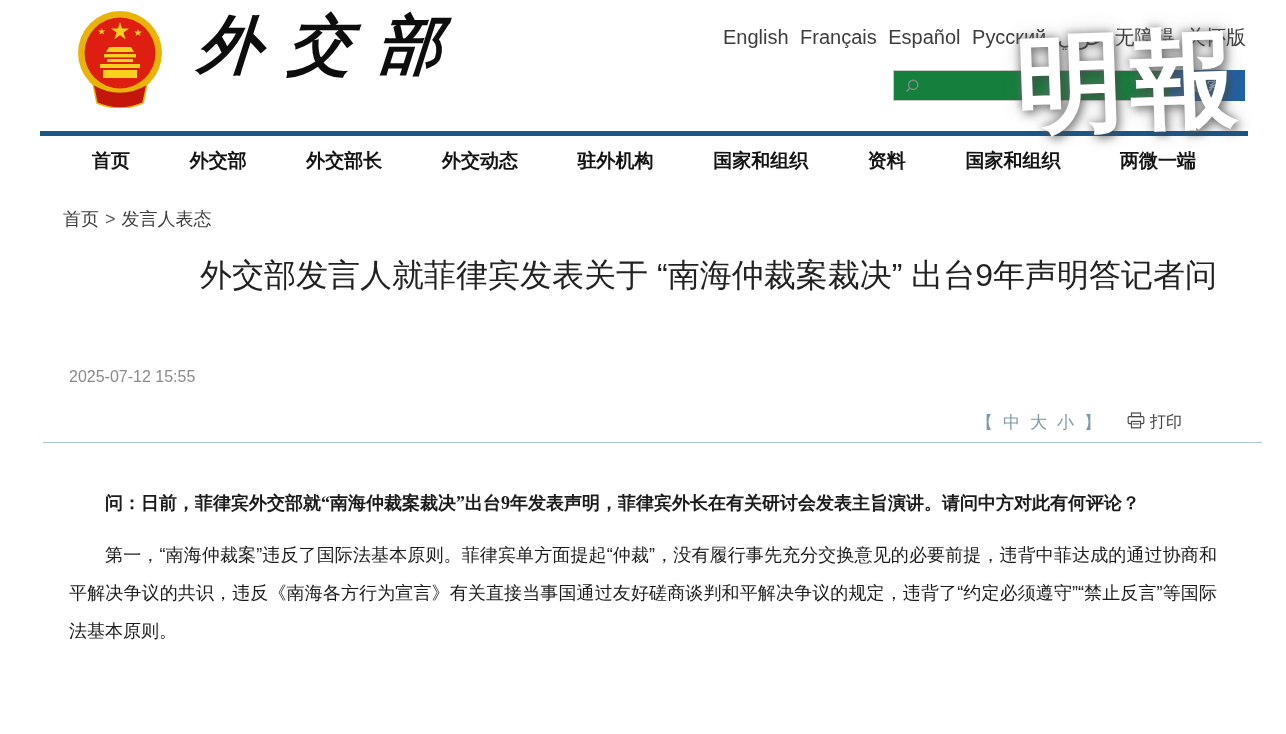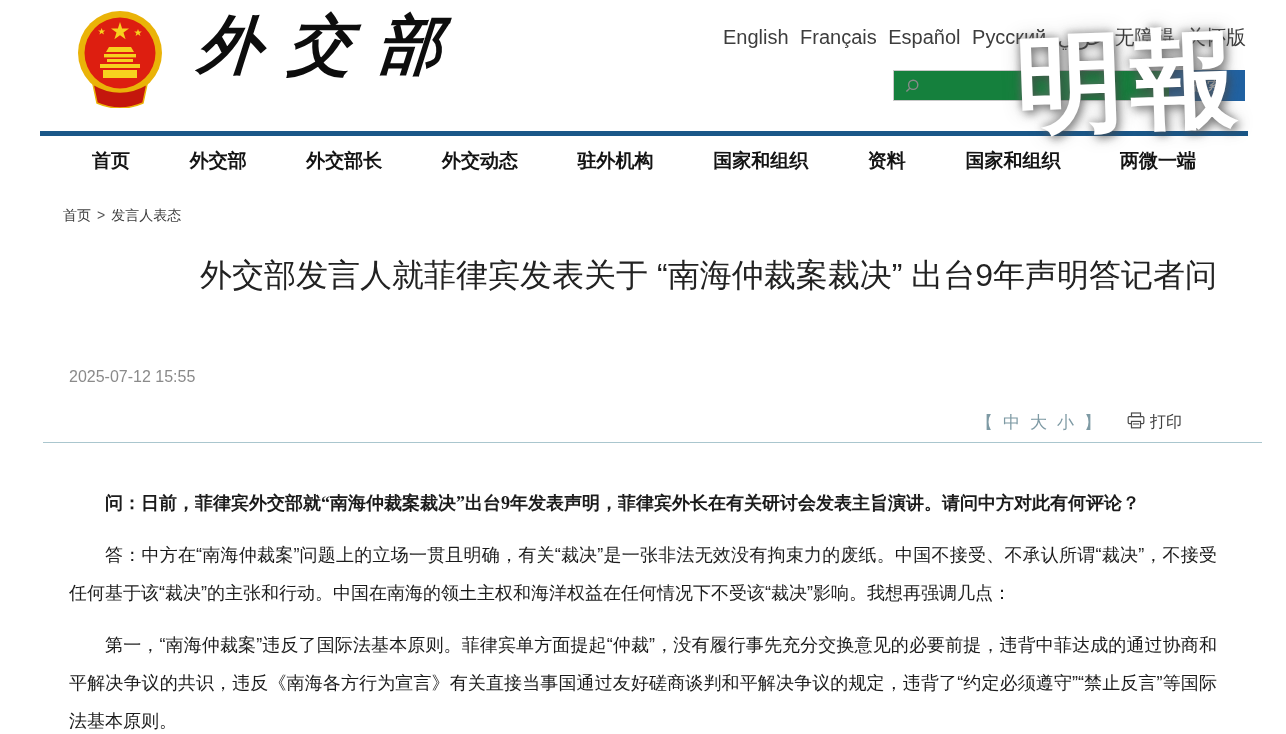--- a/index.html
+++ b/index.html
@@ -42,21 +42,21 @@
   .navbar {
     position:absolute; left:40px; top:131px; width:1208px; height:54px;
     border-top:5px solid #1a5788; background:#fff;
   }
   .nav-items {
     height:49px; display:flex; justify-content:space-between; align-items:center;
     padding:0 52px; font-size:19px; font-weight:bold; color:#141414; white-space:nowrap;
   }
 
   
-  .breadcrumb { position:absolute; left:63px; top:207px; font-size:14px; color:#3d3d3d; }
+  .breadcrumb { position:absolute; left:63px; top:207px; font-size:18px; color:#3d3d3d; }
   .breadcrumb .sep { margin:0 6px; color:#555; }
 
   
   .article-title {
     position:absolute; left:69px; top:252px; width:1148px; text-align:right;
     font-size:32px; font-weight:400; line-height:46px; color:#222222;
   }
   .article-date {
     position:absolute; left:69px; top:368px; width:1148px; text-align:left;
     font-size:16px; color:#8a8a8a;
@@ -170,17 +170,16 @@
       </svg>
     </span>
     <span>打印</span>
   </span>
 </div>
 
 <div class="divider"></div>
 
 <article class="article-body">
   <p class="question">问：日前，菲律宾外交部就“南海仲裁案裁决”出台9年发表声明，菲律宾外长在有关研讨会发表主旨演讲。请问中方对此有何评论？</p>
-  <p>答：中方在“南海仲裁案”问题上的立场一贯且明确，有关“裁决”是一张非法无效没有拘束力的废纸。中国不接受、不承认所谓“裁决”，不接受任何基于该“裁决”的主张和行动。中国在南海的领土主权和海洋权益在任何情况下不受该“裁决”影响。我想再强调几点：</p>
   <p>第一，“南海仲裁案”违反了国际法基本原则。菲律宾单方面提起“仲裁”，没有履行事先充分交换意见的必要前提，违背中菲达成的通过协商和平解决争议的共识，违反《南海各方行为宣言》有关直接当事国通过友好磋商谈判和平解决争议的规定，违背了“约定必须遵守”“禁止反言”等国际法基本原则。</p>
 </article>
 
 <div class="watermark">明報</div>
 
 </body></html>

